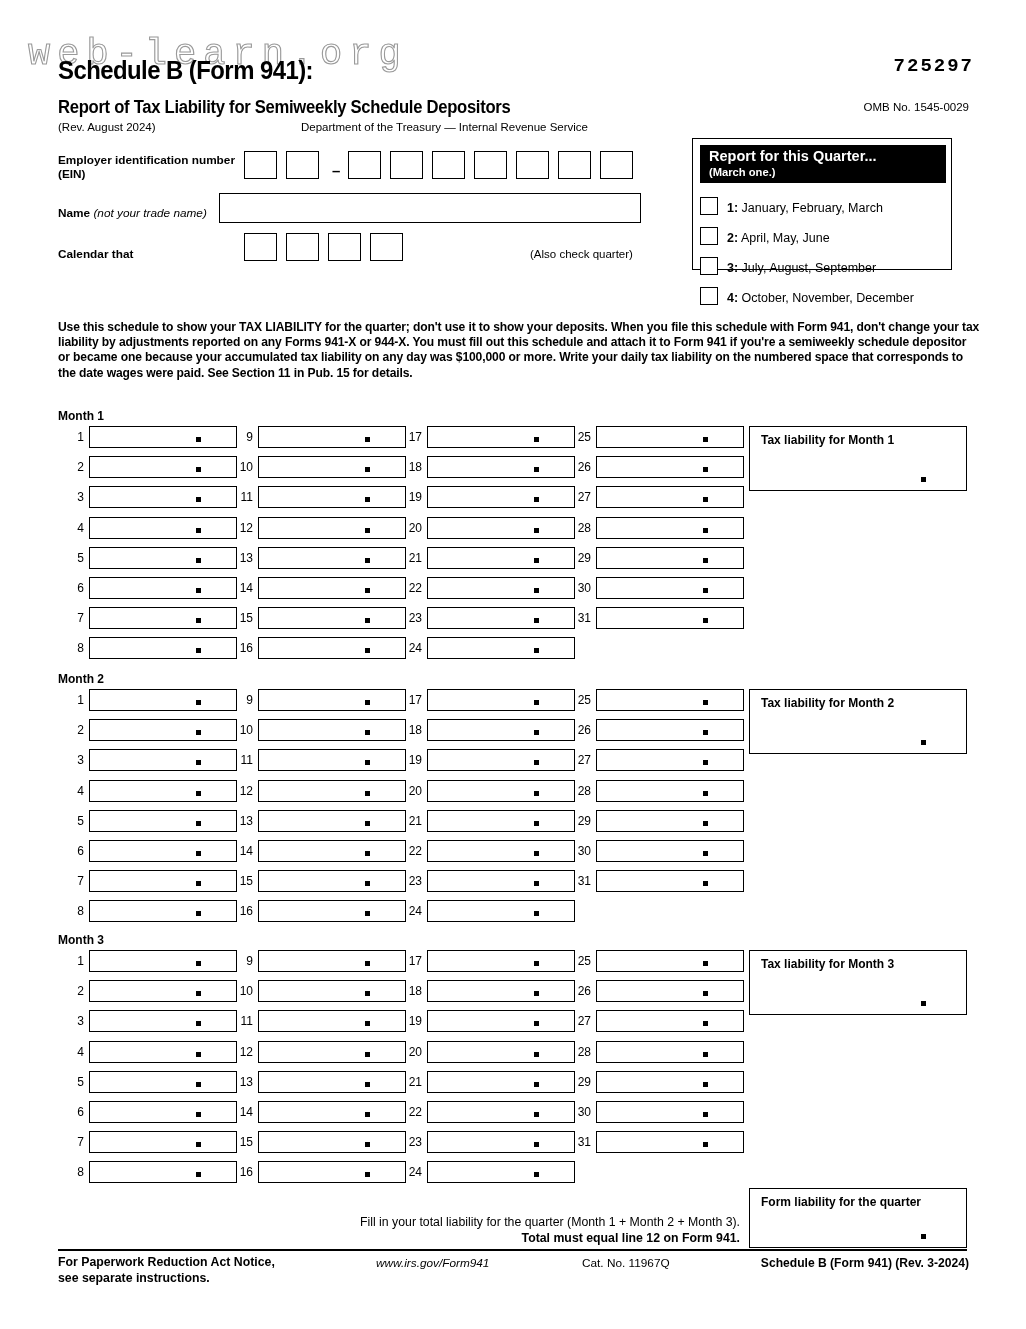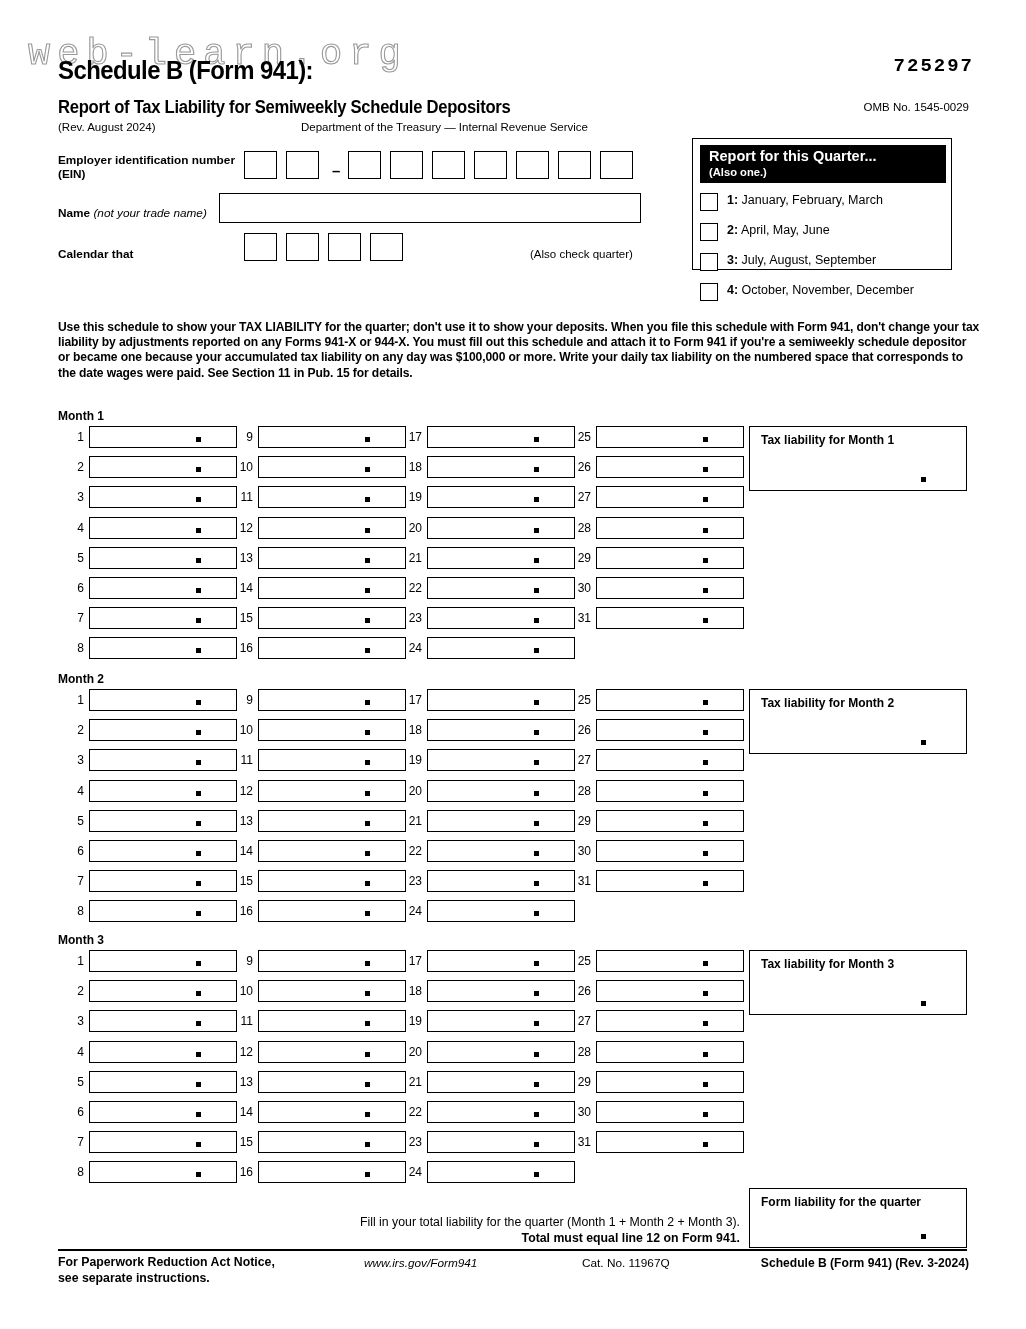--- a/index.html
+++ b/index.html
@@ -168,21 +168,21 @@
     font-size: 11.2px;
     font-weight: bold;
     display: block;
     line-height: 14px;
   }
   .quarter-row {
     position: absolute;
     left: 7px;
     height: 22px;
     display: flex;
-    align-items: flex-start;
+    align-items: flex-end;
   }
   .q-check {
     width: 18px;
     height: 18px;
     border: 1.5px solid #000;
     box-sizing: border-box;
     background: #fff;
     flex: 0 0 auto;
   }
   .q-text {
@@ -300,21 +300,21 @@
     position: absolute;
     left: 58px;
     top: 1254px;
     font-size: 12.3px;
     font-weight: bold;
     line-height: 16px;
     white-space: nowrap;
   }
   #footer-url {
     position: absolute;
-    left: 364px;
+    left: 376px;
     top: 1256px;
     font-size: 11.8px;
     font-style: italic;
     white-space: nowrap;
   }
   #footer-cat {
     position: absolute;
     left: 582px;
     top: 1256px;
     font-size: 11.8px;
@@ -371,21 +371,21 @@
       <div class="charbox" style="left: 244px; top: 233px;"></div>
       <div class="charbox" style="left: 286px; top: 233px;"></div>
       <div class="charbox" style="left: 328px; top: 233px;"></div>
       <div class="charbox" style="left: 370px; top: 233px;"></div>
     </div>
   <div id="also-check">(Also check quarter)</div>
 
   <div id="quarter-panel">
     <div id="quarter-header">
       <span class="qh-title">Report for this Quarter...</span>
-      <span class="qh-sub">(Also one.)</span>
+      <span class="qh-sub">(March one.)</span>
     </div>
   <div class="quarter-row" style="top: 54px;">
         <div class="q-check"></div>
         <div class="q-text"><b>1:</b> January, February, March</div>
       </div>
       <div class="quarter-row" style="top: 84px;">
         <div class="q-check"></div>
         <div class="q-text"><b>2:</b> April, May, June</div>
       </div>
       <div class="quarter-row" style="top: 114px;">

